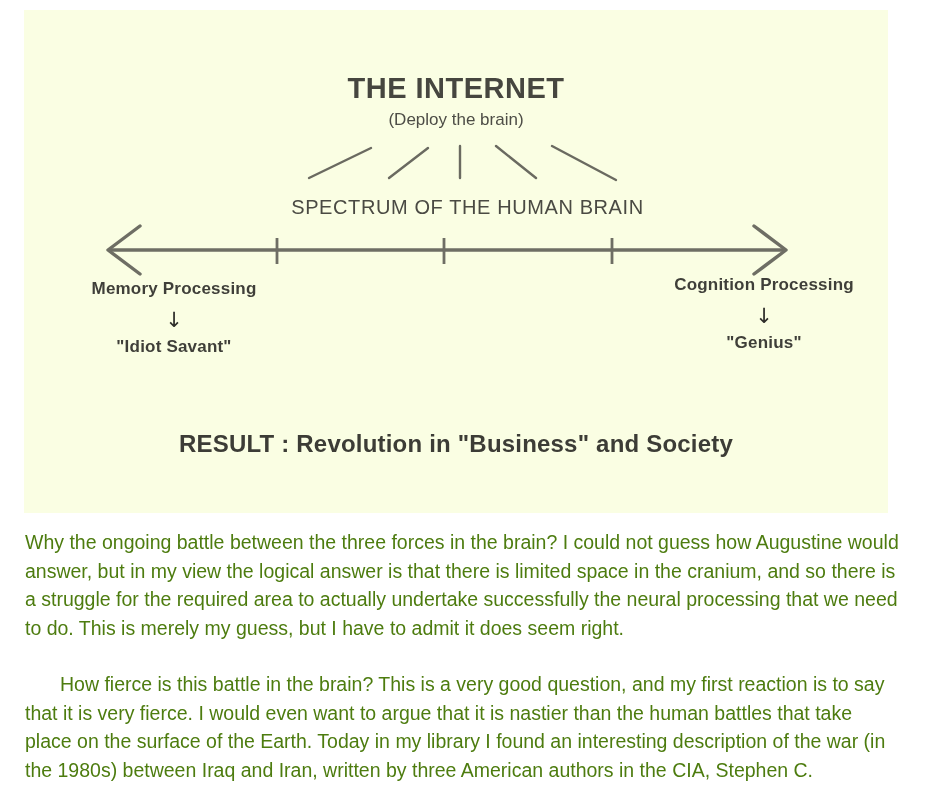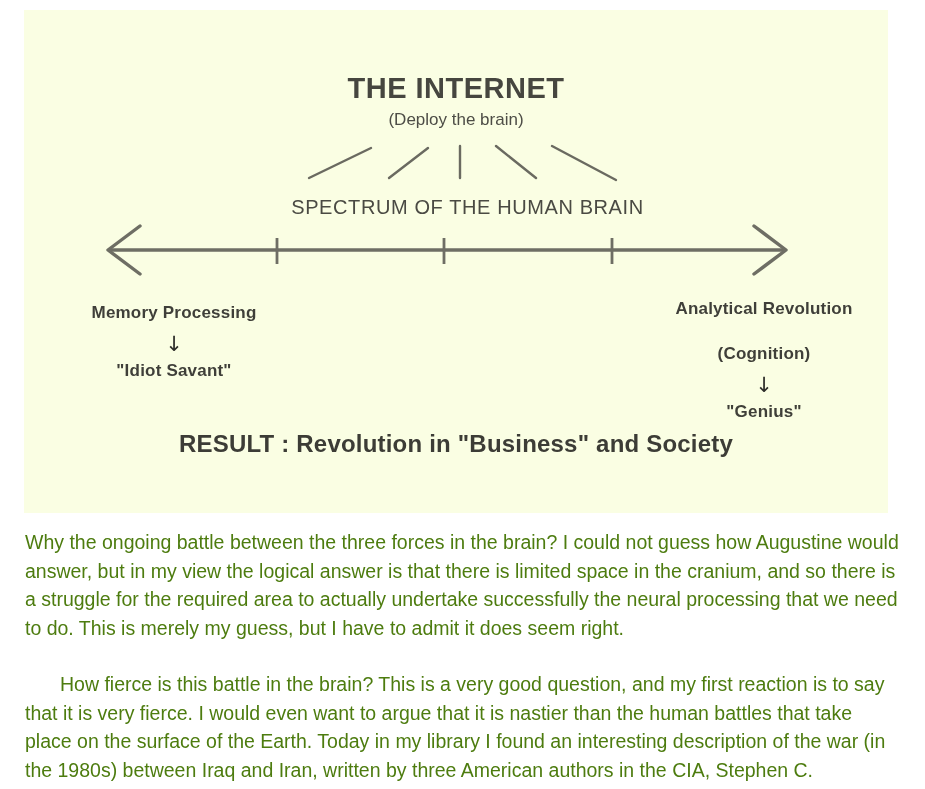--- a/index.html
+++ b/index.html
@@ -85,21 +85,20 @@
     color: #3f3f39;
   }
   #left-endpoint  { left: 10px;  top: 268px; width: 280px; }
   #right-endpoint { left: 600px; top: 264px; width: 280px; }
 
   .endpoint-title {
     font-size: 17px;
     font-weight: bold;
     line-height: 21px;
     letter-spacing: 0.2px;
-    margin-top: 24px;
   }
   .endpoint-arrow {
     font-size: 21px;
     line-height: 30px;
     margin-top: 6px;
     color: #2e2e2a;
     font-family: "DejaVu Sans", sans-serif;
   }
   .endpoint-quote {
     font-size: 17px;
@@ -175,22 +174,21 @@
     </g>
   </svg>
 
   <div id="left-endpoint" class="endpoint-group">
     <div class="endpoint-title">Memory Processing</div>
     <div class="endpoint-arrow">↓</div>
     <div class="endpoint-quote">"Idiot Savant"</div>
   </div>
 
   <div id="right-endpoint" class="endpoint-group">
-    <div class="endpoint-title">Analytical Revolution</div>
-    <div class="endpoint-title">(Cognition)</div>
+    <div class="endpoint-title">Cognition Processing</div>
     <div class="endpoint-arrow">↓</div>
     <div class="endpoint-quote">"Genius"</div>
   </div>
 
   <div id="result-line" class="dgm-text">RESULT : Revolution in "Business" and Society</div>
 </div>
 
 <div id="prose">
   <p>Why the ongoing battle between the three forces in the brain? I could not guess how Augustine would answer, but in my view the logical answer is that there is limited space in the cranium, and so there is a struggle for the required area to actually undertake successfully the neural processing that we need to do. This is merely my guess, but I have to admit it does seem right.</p>
   <p class="indented">How fierce is this battle in the brain? This is a very good question, and my first reaction is to say that it is very fierce. I would even want to argue that it is nastier than the human battles that take place on the surface of the Earth. Today in my library I found an interesting description of the war (in the 1980s) between Iraq and Iran, written by three American authors in the CIA, Stephen C. Pelletiere. Douglas V. Johnson II, and Leif R. Rosenberger.</p>

